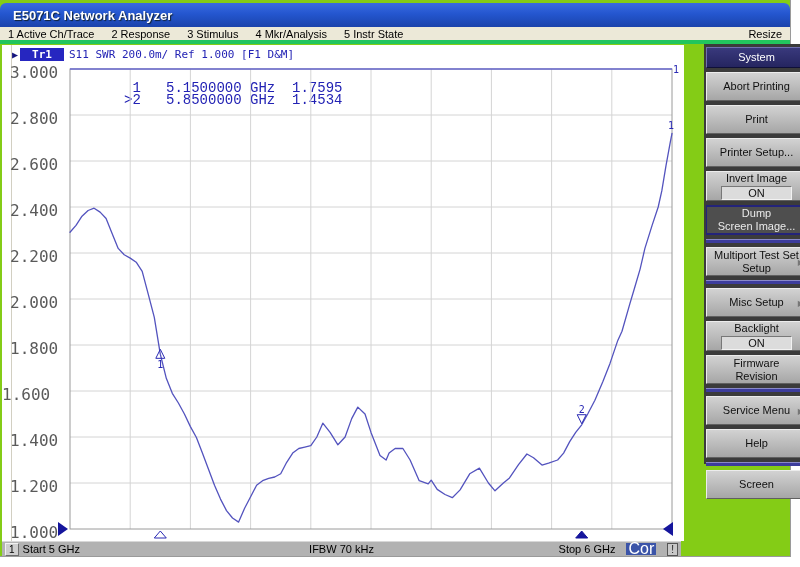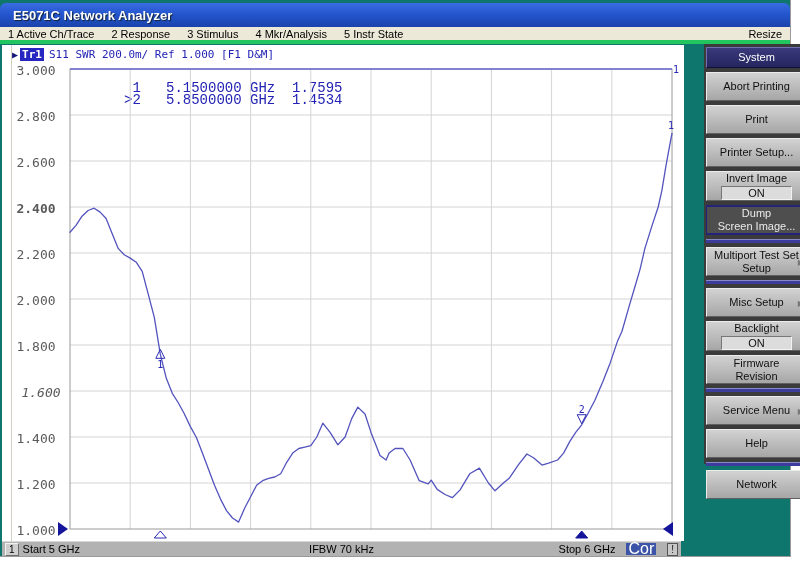--- a/index.html
+++ b/index.html
@@ -1,40 +1,40 @@
 <!DOCTYPE html>
 <html><head>
 <meta charset="utf-8">
 <style>
   * { margin:0; padding:0; box-sizing:border-box; }
   html,body { width:800px; height:567px; background:#ffffff; font-family:"Liberation Sans",sans-serif; }
-  #window { position:absolute; left:0; top:0; width:791px; height:557px; background:#0f766e;
+  #window { position:absolute; left:0; top:0; width:791px; height:557px; background:#84cc16;
             border-right:1px solid #9a9a9a; border-bottom:1px solid #9a9a9a; }
   
   .titlebar { position:absolute; left:0; top:3px; width:100%; height:24px;
               background:linear-gradient(180deg,#3a6be0 0%,#2456cf 45%,#1a43ab 100%);
               border-radius:6px 6px 0 0; color:#fff; font-weight:bold; font-size:13px;
               display:flex; align-items:center; padding-left:13px; text-shadow:1px 1px 1px #123; }
   
   .menubar { position:absolute; left:0; top:27px; width:100%; height:17px; background:#ece9d8;
              border-bottom:4px solid #22c55e; font-size:11px; color:#000;
              display:flex; align-items:center; padding:0 8px; }
   .menubar .mitem { margin-right:17px; white-space:nowrap; }
   .menubar .resize { margin-left:auto; }
   
   .screen { position:absolute; left:2px; top:45px; width:682px; height:496px; background:#ffffff; }
   .screen .innerline { position:absolute; left:9px; top:0; width:1px; height:100%; background:#d2cfc2; }
   .tracestatus { position:absolute; left:10px; top:2px; height:15px; display:flex; align-items:center;
                  font-family:"DejaVu Sans Mono",monospace; font-size:11px; color:#2222b4; white-space:pre; }
   .tracestatus .arr { color:#14147e; font-size:10px; margin-right:2px; }
-  .tracestatus .badge { background:#2626c0; color:#ffffff; font-weight:bold; padding:0 2px; margin-right:5px; }
+  .tracestatus .badge { background:#2626c0; color:#ffffff; font-weight:bold; padding:0 12px; margin-right:5px; }
   .mkrreadout { position:absolute; left:86px; top:37px; font-family:Liberation Mono, monospace;
                 font-size:14px; line-height:12px; color:#2222b4; white-space:pre;margin-left:36px; }
-  .ylabels div { position:absolute; width:52px; text-align:center; font-family:"DejaVu Sans Mono",monospace;
-                 font-size:13px; color:#5a5a5a; }
+  .ylabels div { position:absolute; width:52px; text-align:left; font-family:"DejaVu Sans Mono",monospace;
+                 font-size:16px; color:#5a5a5a; }
   svg.grat { position:absolute; left:0; top:0; }
   
   .statusbar { position:absolute; left:2px; top:541px; width:679px; height:15px; background:#b2b2b2;
                border-top:1px solid #d8d8d8; font-size:11px; color:#000;
                display:flex; align-items:center; padding:0 3px; }
   .statusbar .chbox { background:#cfcfcf; border:1px solid; border-color:#f2f2f2 #6e6e6e #6e6e6e #f2f2f2;
                       font-size:10px; line-height:11px; padding:0 3px; margin-right:4px; }
   .statusbar .center { position:absolute; left:0; width:100%; text-align:center; pointer-events:none; }
   .statusbar .right { margin-left:auto; display:flex; align-items:center; gap:11px; }
   .statusbar .corbox { background:#3b54a8; color:#fff; font-size:16px; line-height:12px; padding:0 2px; }
@@ -85,25 +85,25 @@
       <span class="badge">Tr1</span>
       <span>S11 SWR 200.0m/ Ref 1.000 [F1 D&amp;M]</span>
     </div>
 
     <div class="mkrreadout"><div> 1   5.1500000 GHz  1.7595</div><div>&gt;2   5.8500000 GHz  1.4534</div></div>
 
     <div class="ylabels">
         <div style="left: 8px; top: 18px;">3.000</div>
         <div style="left: 8px; top: 64px;">2.800</div>
         <div style="left: 8px; top: 110px;">2.600</div>
-        <div style="left: 8px; top: 156px; font-weight: bold;">2.400</div>
+        <div style="left: 8px; top: 156px;">2.400</div>
         <div style="left: 8px; top: 202px;">2.200</div>
         <div style="left: 8px; top: 248px;">2.000</div>
         <div style="left: 8px; top: 294px;">1.800</div>
-        <div style="left: 13px; top: 340px; font-style: italic;">1.600</div>
+        <div style="left: 0; top: 340px;">1.600</div>
         <div style="left: 8px; top: 386px;">1.400</div>
         <div style="left: 8px; top: 432px;">1.200</div>
         <div style="left: 8px; top: 478px;">1.000</div>
       </div>
 
     <svg class="grat" width="682" height="496" viewBox="0 0 682 496">
         <line x1="128.2" y1="24" x2="128.2" y2="484" stroke="#d4d4d4" stroke-width="1"></line>
         <line x1="68" y1="70" x2="670" y2="70" stroke="#d4d4d4" stroke-width="1"></line>
         <line x1="188.4" y1="24" x2="188.4" y2="484" stroke="#d4d4d4" stroke-width="1"></line>
         <line x1="68" y1="116" x2="670" y2="116" stroke="#d4d4d4" stroke-width="1"></line>
@@ -191,17 +191,17 @@
       <div class="sksep"></div>
       <div class="skey ">
         <div>Service Menu</div>
         <span class="arrow">▶</span>
       </div>
       <div class="skey ">
         <div>Help</div>
       </div>
       <div class="sksep"></div>
       <div class="skey ">
-        <div>Network</div>
+        <div>Screen</div>
       </div>
     </div>
 
 </div>
 
 </body></html>

